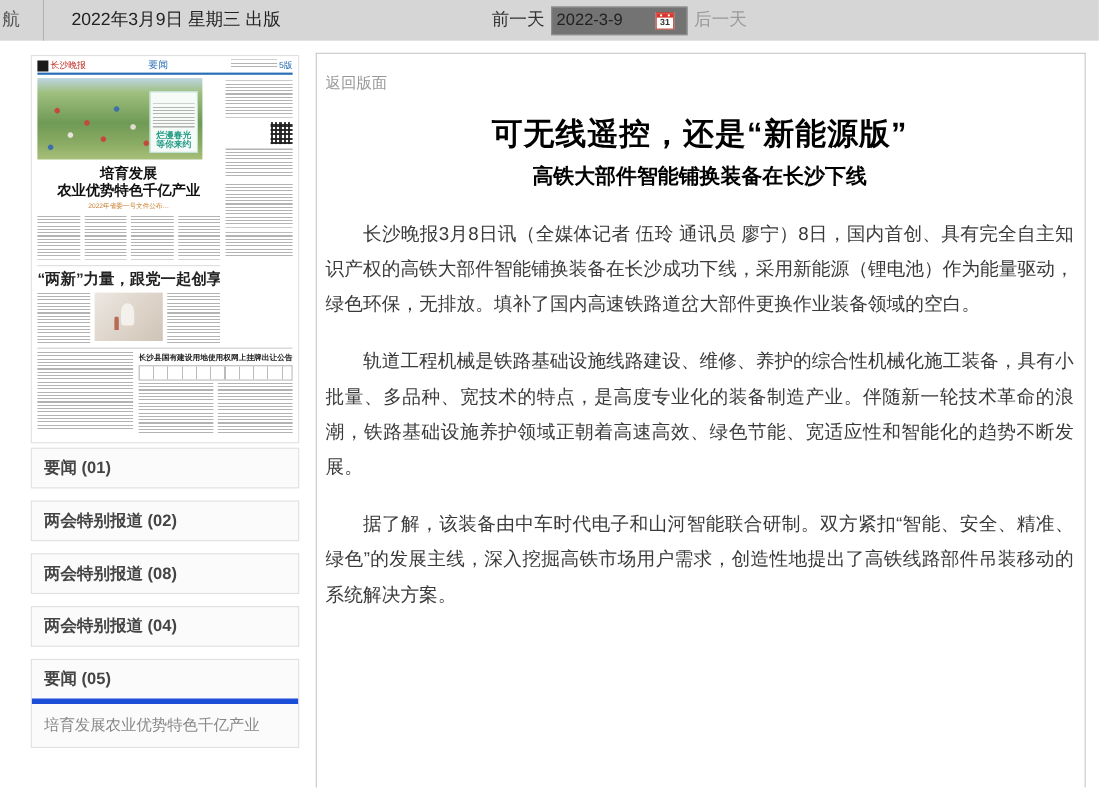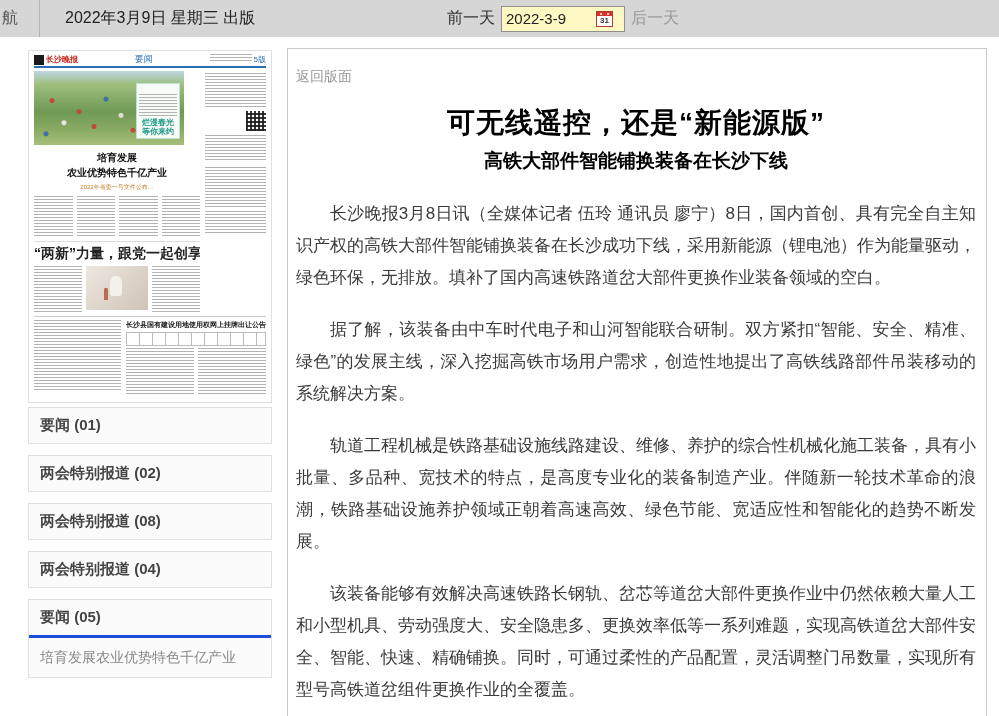--- a/index.html
+++ b/index.html
@@ -21,21 +21,21 @@
   .topbar-nav {
     width:40px; height:37px; display:flex; align-items:center;
     border-right:1px solid #b4b4b4;
     color:#555; font-size:16px; padding-left:2px; overflow:hidden;
   }
   .topbar-date { margin-left:25px; font-size:16px; color:#222;text-align:center; }
   .topbar-ctrl { position:absolute; left:447px; display:flex; align-items:center; }
   .daylink { font-size:16px; color:#333; cursor:pointer; }
   .daylink.disabled { color:#9a9a9a; }
   .date-input-wrap {
-    margin:0 6px; width:124px; height:26px; background:#fef9c3;
+    margin:0 6px; width:124px; height:26px; background:#737373;
     border:1px solid #8f8f8f; display:flex; align-items:center; padding:0 4px;
   }
   .date-input {
     border:none; background:transparent; outline:none;
     width:88px; font-size:15px; color:#222; font-family:"Liberation Sans", sans-serif;
   }
   .cal-icon {
     width:17px; height:16px; border:1px solid #b23a30; background:#fff;
     display:flex; flex-direction:column; margin-left:2px;
   }
@@ -52,21 +52,21 @@
   
   .sidebar { position:absolute; left:28px; top:50px; width:244px; }
 
   .thumb {
     width:244px; height:353px; background:#fff; border:1px solid #e0e0e0;
     padding:4px 5px; font-family:"Liberation Sans", sans-serif; overflow:hidden;
     cursor:pointer;
   }
   .thumb-masthead { display:flex; align-items:center; height:13px; border-bottom:2px solid #2a6fb5; padding-bottom:2px;}
   .logo-sq { width:10px; height:10px; background:#1a1a1a; display:inline-block; }
-  .masthead-name { color:#c22318; font-size:8px; font-weight:bold; margin-left:2px; white-space:nowrap;}
+  .masthead-name { color:#c22318; font-size:8px; font-weight:normal; margin-left:2px; white-space:nowrap;}
   .masthead-section { color:#2a6fb5; font-size:9px; flex:1; text-align:center; }
   .masthead-right { display:flex; align-items:flex-start; gap:2px; }
   .masthead-right .ft { width:42px; height:8px; }
   .page-no { color:#2a6fb5; font-size:8px; white-space:nowrap; }
 
   .ft { background:repeating-linear-gradient(to bottom,#b3b3b3 0,#b3b3b3 1px,transparent 1px,transparent 3px); }
   .cols { display:flex; gap:4px; }
   .cols > div { flex:1; }
 
   .thumb-body { display:flex; gap:5px; margin-top:3px; }
@@ -87,21 +87,21 @@
       linear-gradient(180deg,#bdd6e4 0%,#9fbf7e 18%,#6f9a55 55%,#8aab63 80%,#a7bf7a 100%);
   }
   .photo-caption {
     position:absolute; right:4px; top:12px; width:44px; height:56px;
     background:#f6fbf8; border:1px solid #bfe0d5; padding:2px;
     display:flex; flex-direction:column; justify-content:flex-end;
   }
   .photo-caption .ft { height:22px; margin-bottom:2px; }
   .caption-title { color:#1f9a84; font-size:8px; font-weight:bold; line-height:9px; text-align:center; }
 
-  .thumb-headline { text-align:center; font-weight:bold; color:#111; font-size:10px; line-height:15px; margin-top:5px; }
+  .thumb-headline { text-align:center; font-weight:bold; color:#111; font-size:13px; line-height:15px; margin-top:5px; }
   .thumb-subhead { text-align:center; color:#c77a28; font-size:6px; margin-top:3px; white-space:nowrap; overflow:hidden; }
   .thumb-cols { margin-top:4px; }
   .thumb-cols .cols div { height:40px; }
 
   .thumb-mid { margin-top:5px; border-top:1px solid #ddd; padding-top:3px; }
   .mid-head { font-weight:bold; color:#222; font-size:14px; text-align:center; white-space:nowrap; overflow:hidden; }
   .mid-row { display:flex; gap:4px; margin-top:3px; }
   .mid-row .ftcol { flex:1; height:46px; }
   .mid-photo {
     width:62px; height:44px;
@@ -135,21 +135,21 @@
 
   .side-box {
     border:1px solid #e0e0e0; background:#fbfbfb;
     padding:8px 11px; margin-bottom:11px;
     font-size:15px; font-weight:bold; color:#444; cursor:pointer;
   }
   .side-box.first { margin-top:4px; }
   .side-group { border:1px solid #e0e0e0; background:#fbfbfb; }
   .side-group-header {
     padding:8px 11px; font-size:15px; font-weight:bold; color:#444;
-    border-bottom:3px solid #1d4ed8; cursor:pointer;
+    border-bottom:5px solid #1d4ed8; cursor:pointer;
   }
   .side-article {
     padding:9px 11px; font-size:14px; color:#888; line-height:21px;
     border-bottom:1px solid #e6e6e6; cursor:pointer;
   }
   .side-article:last-child { border-bottom:none; }
 
   
   .main-box {
     position:absolute; left:287px; top:48px; width:700px; height:700px;
@@ -275,18 +275,17 @@
     <div class="side-article">培育发展农业优势特色千亿产业</div>
   </div>
 </div>
 
 <div class="main-box">
   <span class="back-link">返回版面</span>
   <div class="art-title">可无线遥控，还是“新能源版”</div>
   <div class="art-subtitle">高铁大部件智能铺换装备在长沙下线</div>
   <div class="art-body">
     <p>长沙晚报3月8日讯（全媒体记者 伍玲 通讯员 廖宁）8日，国内首创、具有完全自主知识产权的高铁大部件智能铺换装备在长沙成功下线，采用新能源（锂电池）作为能量驱动，绿色环保，无排放。填补了国内高速铁路道岔大部件更换作业装备领域的空白。</p>
+    <p>轨道工程机械是铁路基础设施线路建设、维修、养护的综合性机械化施工装备，具有小批量、多品种、宽技术的特点，是高度专业化的装备制造产业。伴随新一轮技术革命的浪潮，铁路基础设施养护领域正朝着高速高效、绿色节能、宽适应性和智能化的趋势不断发展。</p>
     <p>据了解，该装备由中车时代电子和山河智能联合研制。双方紧扣“智能、安全、精准、绿色”的发展主线，深入挖掘高铁市场用户需求，创造性地提出了高铁线路部件吊装移动的系统解决方案。</p>
-    <p>轨道工程机械是铁路基础设施线路建设、维修、养护的综合性机械化施工装备，具有小批量、多品种、宽技术的特点，是高度专业化的装备制造产业。伴随新一轮技术革命的浪潮，铁路基础设施养护领域正朝着高速高效、绿色节能、宽适应性和智能化的趋势不断发展。</p>
-    <p>该装备能够有效解决高速铁路长钢轨、岔芯等道岔大部件更换作业中仍然依赖大量人工和小型机具、劳动强度大、安全隐患多、更换效率低等一系列难题，实现高铁道岔大部件安全、智能、快速、精确铺换。同时，可通过柔性的产品配置，灵活调整门吊数量，实现所有型号高铁道岔组件更换作业的全覆盖。</p>
 
   </div>
 </div>
 
 </body></html>

